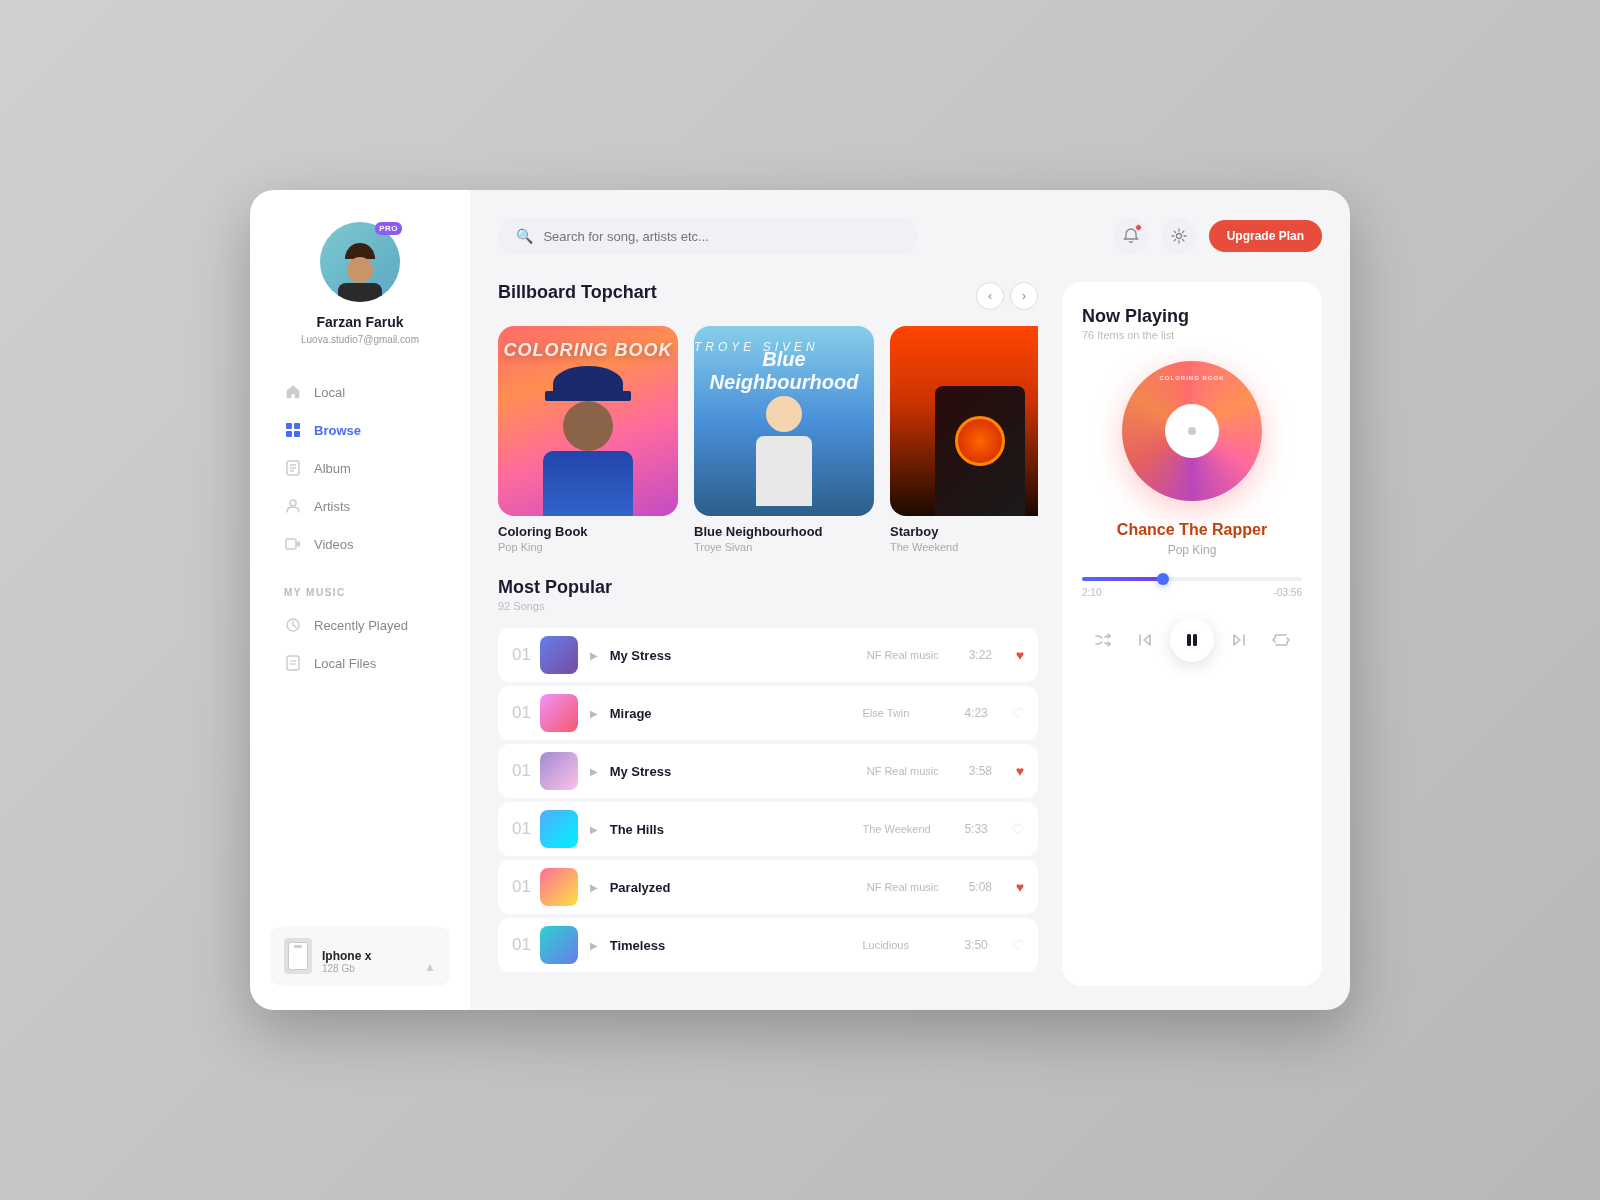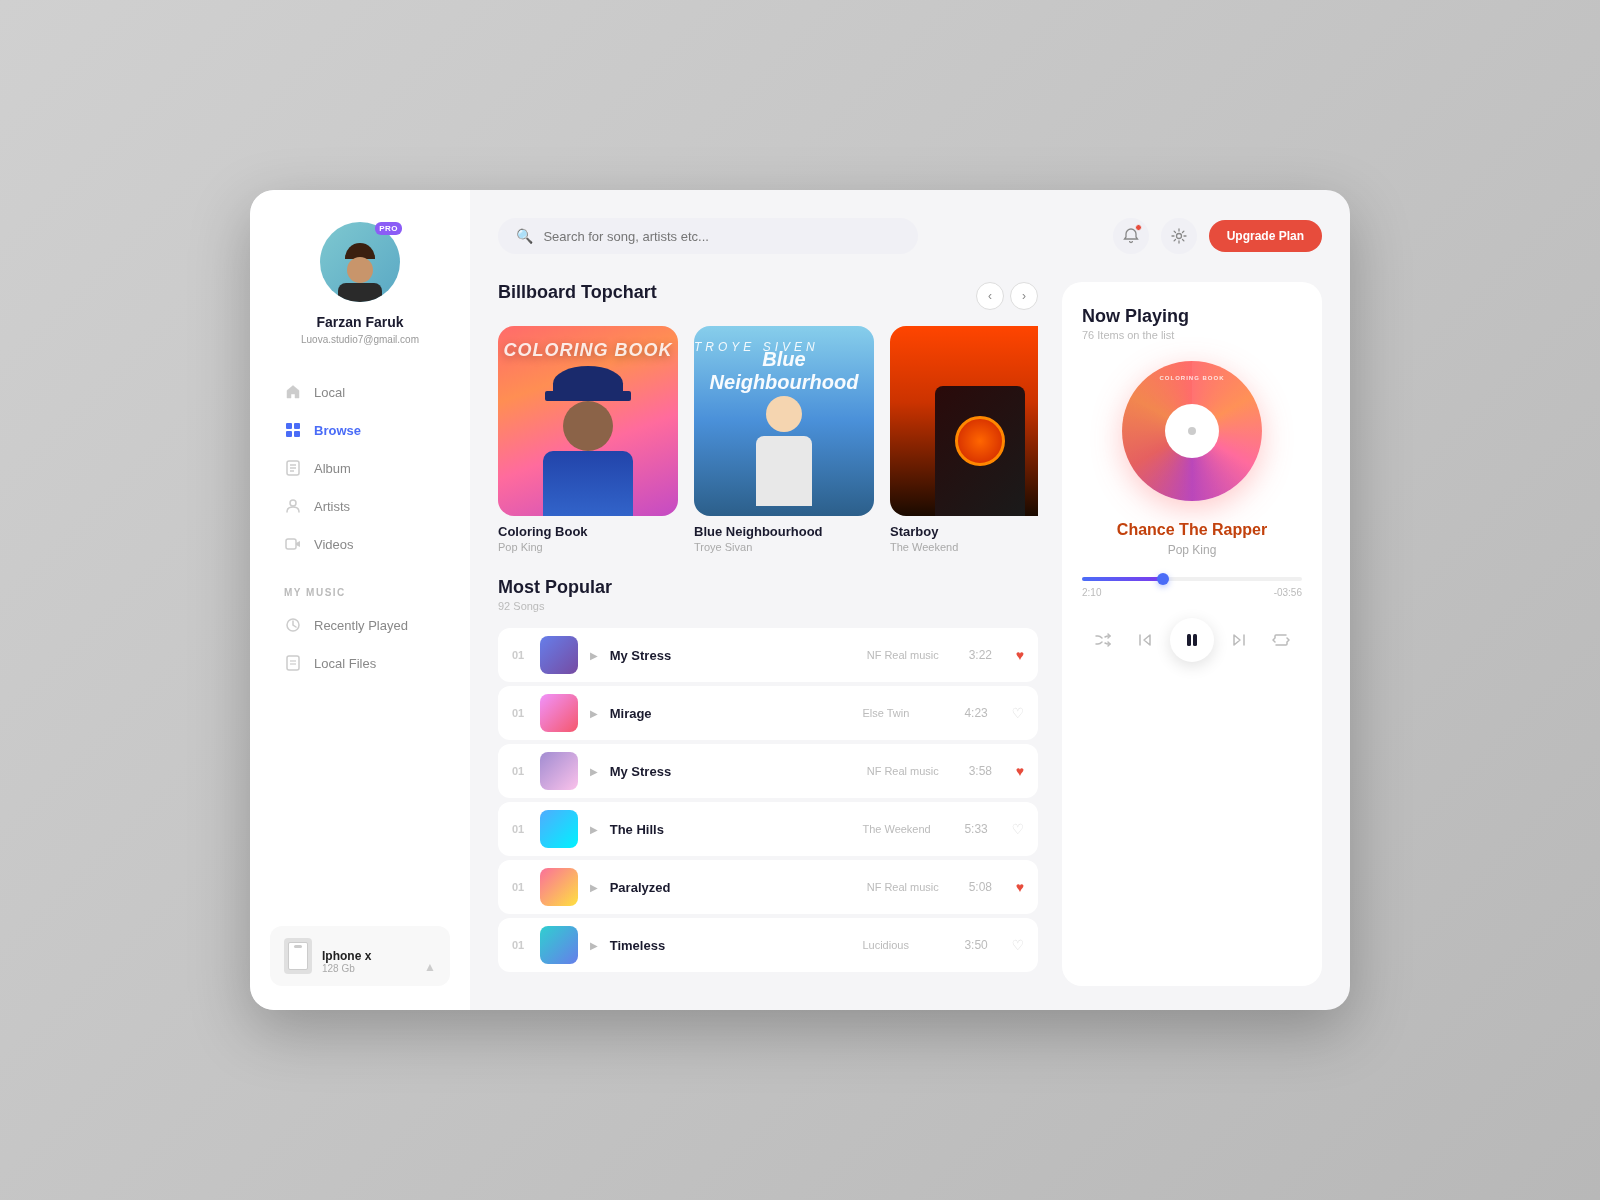--- a/index.html
+++ b/index.html
@@ -478,23 +478,23 @@
     .track-row {
       display: flex;
       align-items: center;
       background: #fff;
       border-radius: 12px;
       padding: 8px 14px;
       gap: 12px;
       cursor: pointer;
     }
     .track-num {
-      font-size: 11px;
+      font-size: 17px;
       color: #ccc;
-      font-weight: 700;
+      font-weight: 400;
       width: 16px;
       flex-shrink: 0;
     }
     .track-thumb {
       width: 38px;
       height: 38px;
       border-radius: 8px;
       flex-shrink: 0;
       overflow: hidden;
       position: relative;

